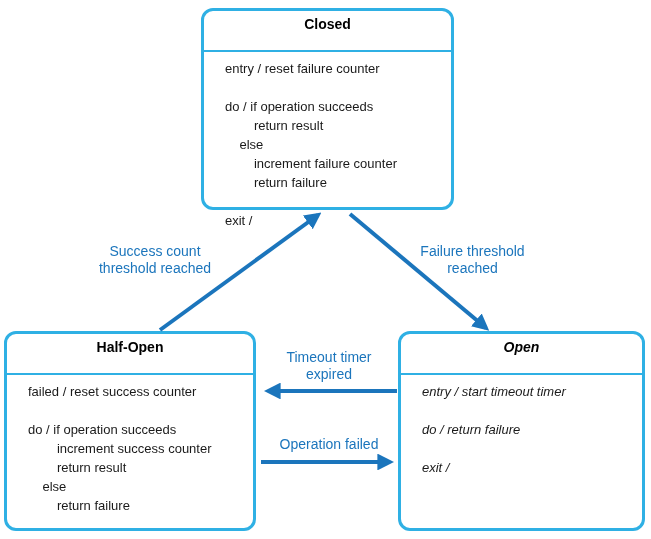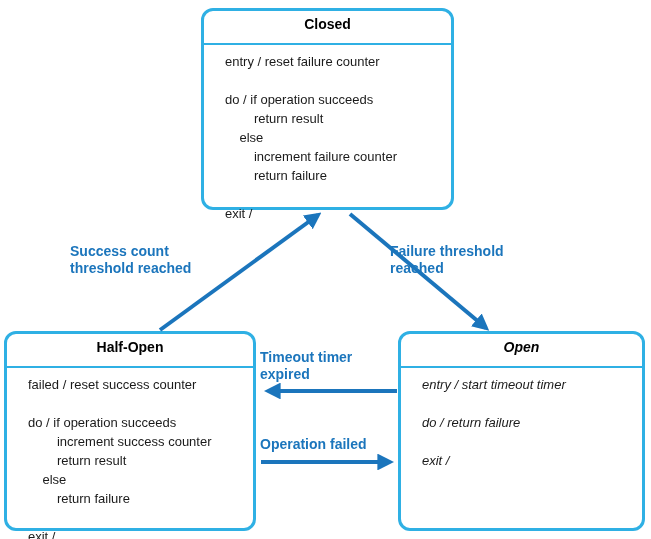--- a/index.html
+++ b/index.html
@@ -23,40 +23,41 @@
     position: absolute;
     border: 3px solid var(--border);
     border-radius: 12px;
     background: #ffffff;
     color: var(--text);
   }
   .state-title {
     font-size: 14px;
     font-weight: bold;
     text-align: center;
-    padding: 5px 0 11px 0;
+    padding: 5px 0 18px 0;
     border-bottom: 2px solid var(--border);
     color: #000000;
   }
   .state-body {
     padding: 7px 8px 6px 21px;
   }
   .line {
     font-size: 13px;
     line-height: 19px;
     min-height: 19px;
     white-space: pre;
     color: var(--text);
   }
   .tlabel {
     position: absolute;
     font-size: 14px;
-    font-weight: bold;
+    font-weight: normal;
     line-height: 17px;
     color: var(--label);
+    text-align: center;
     white-space: pre-line;
   }
   .arrow-layer {
     position: absolute;
     left: 0; top: 0;
     width: 651px; height: 539px;
     pointer-events: none;
   }
   .arrow-layer line { stroke: var(--arrow); stroke-width: 4; }
 </style>

